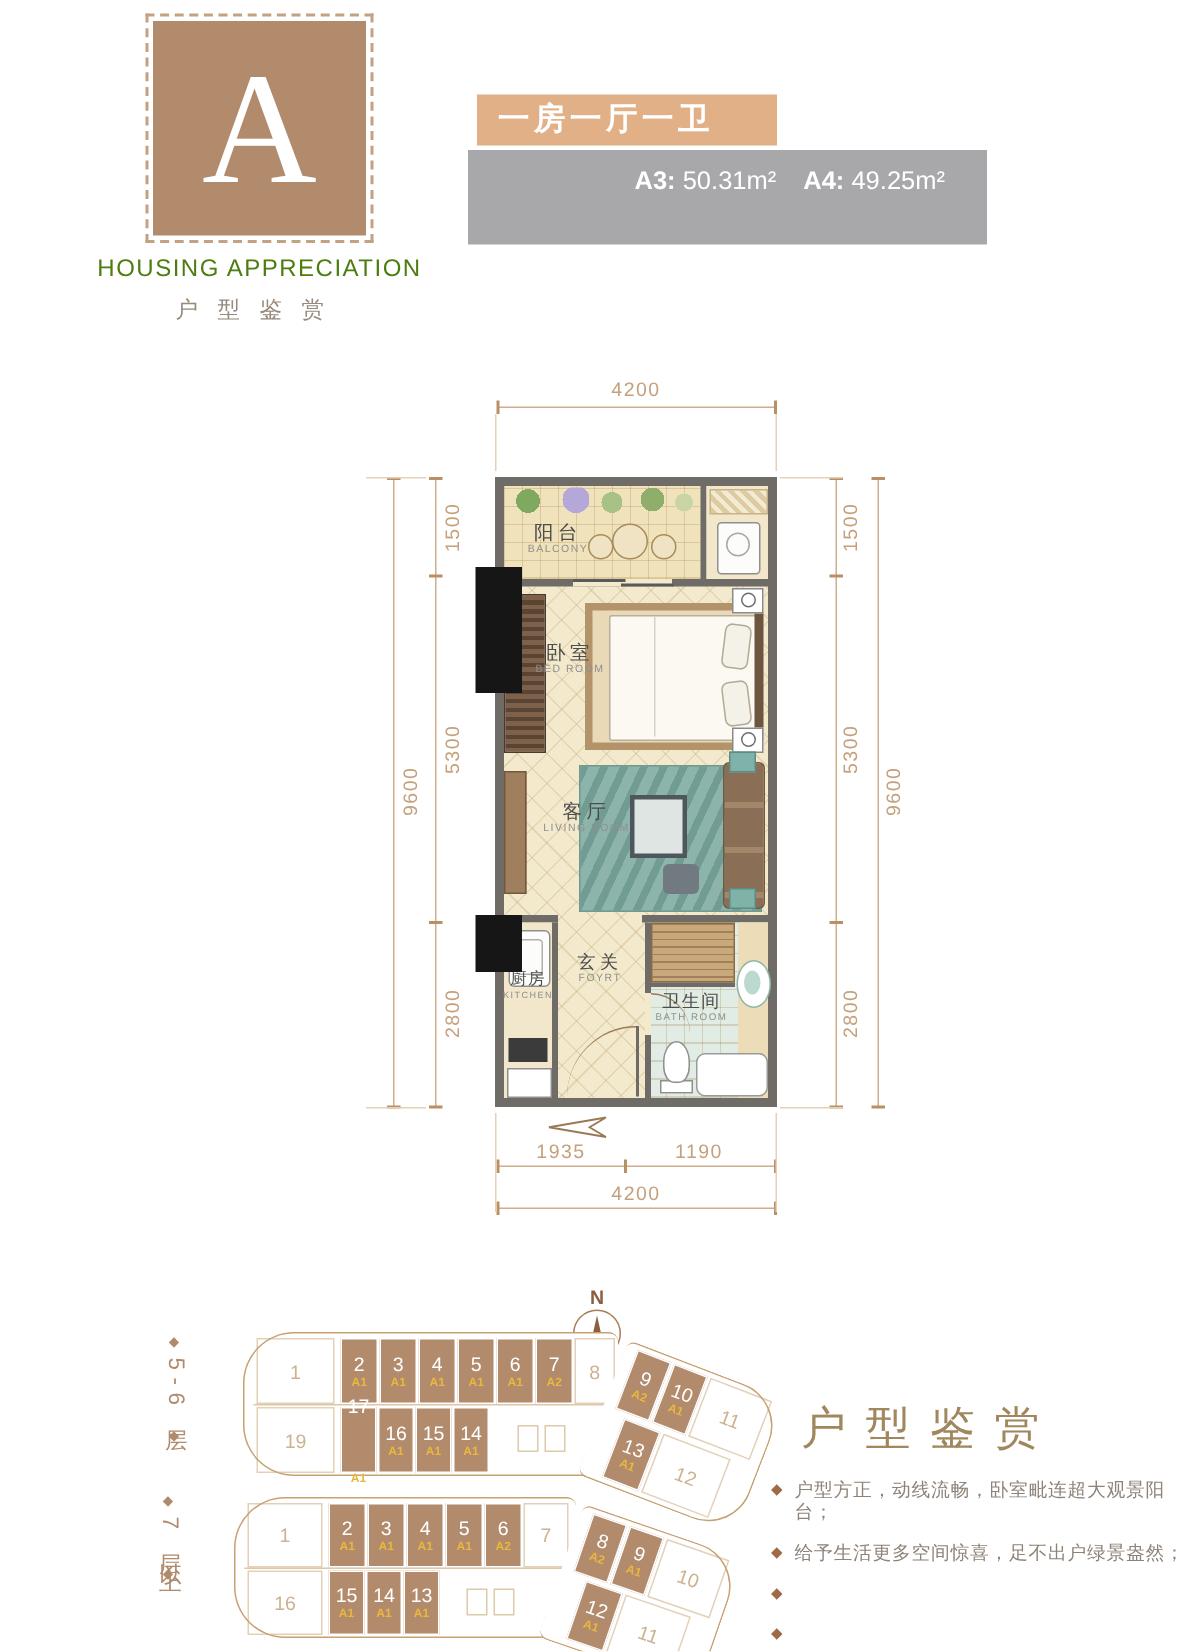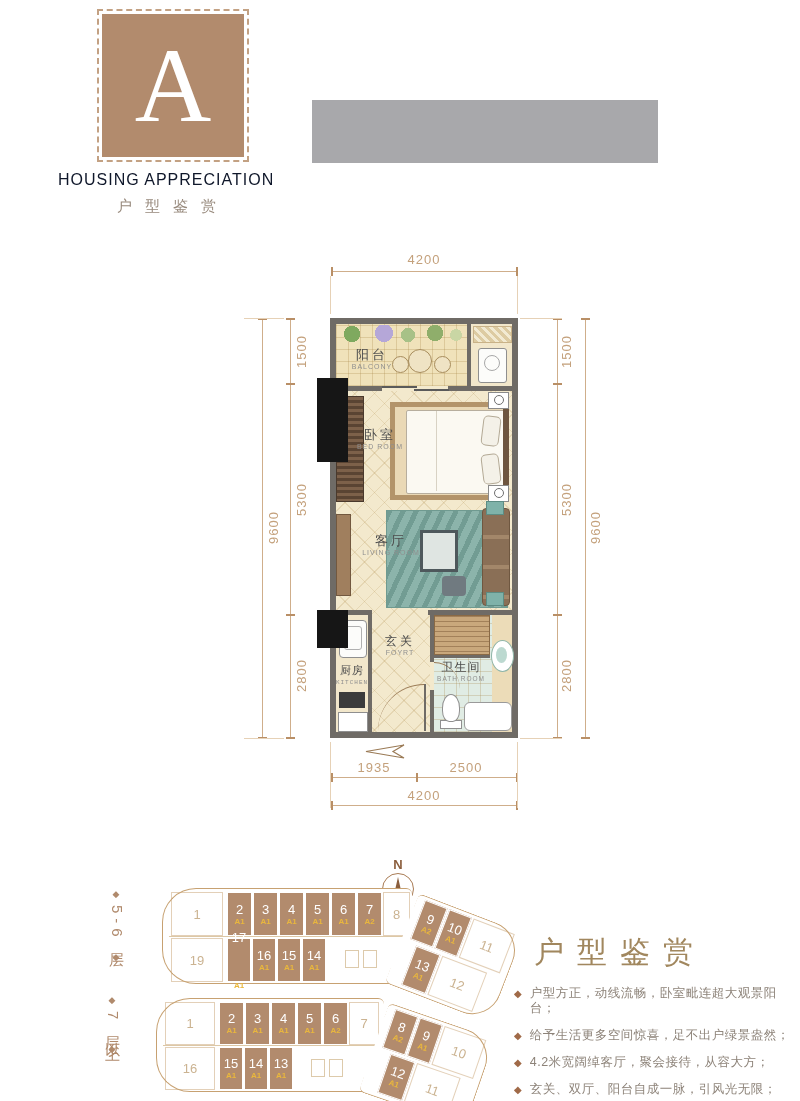--- a/index.html
+++ b/index.html
@@ -3,21 +3,21 @@
 <meta charset="utf-8">
 <style>
   html,body{margin:0;padding:0;background:#fff;}
   #canvas{position:relative;width:800px;height:1101px;background:#fff;overflow:hidden;
           font-family:"Liberation Sans",sans-serif;}
   .abs{position:absolute;}
   
   .logo-wrap{left:97px;top:9px;width:152px;height:153px;border:2px dashed #c3a183;box-sizing:border-box;padding:3px;}
   .logo-box{width:100%;height:100%;background:#b28b6d;display:flex;align-items:center;justify-content:center;}
   .logo-box span{font-family:"Liberation Serif",serif;font-size:106px;color:#fff;line-height:1;text-shadow:0 0 1px #b28b6d;}
-  .logo-en{left:58px;top:171px;width:230px;text-align:left;font-size:16px;color:#0f172a;letter-spacing:1px;}
+  .logo-en{left:58px;top:171px;width:230px;text-align:center;font-size:16px;color:#4d7c0f;letter-spacing:1px;}
   .logo-cn{left:58px;top:197px;width:230px;text-align:center;font-size:15px;color:#97897c;letter-spacing:13px;}
   
   .title-bar{left:318px;top:63px;width:200px;height:34px;background:#e1b086;color:#fff;
              font-size:21px;font-weight:bold;line-height:34px;padding-left:14px;letter-spacing:3px;box-sizing:border-box;}
   .area-panel{left:312px;top:100px;width:346px;height:63px;background:#a8a8ab;color:#fff;
               font-size:17px;padding:9px 0 0 14px;box-sizing:border-box;line-height:23px;}
   .area-panel b{font-weight:bold;}
   #area-line2{margin-left:97px;}
   
   #fp{left:330px;top:318px;width:188px;height:420px;border:6px solid #6f6b66;box-sizing:border-box;
@@ -68,21 +68,23 @@
 <div id="canvas">
 
   <div class="abs logo-wrap">
     <div class="logo-box">
       <span>A</span>
     </div>
   </div>
   <div class="abs logo-en">HOUSING APPRECIATION</div>
   <div class="abs logo-cn">户型鉴赏</div>
 
+  <div class="abs title-bar">一房一厅一卫</div>
   <div class="abs area-panel">
+    <div id="area-line2"><span style="margin-right: 18px;"><b>A3: </b>50.31m²</span><span style="margin-right: 18px;"><b>A4: </b>49.25m²</span></div>
   </div>
 
   <div class="abs" id="fp">
 
     <div class="abs sqgrid" style="left:0;top:0;width:131px;height:62px;background-color:#f0e2ba;"></div>
     <div class="abs" style="left:2px;top:1px;width:127px;height:18px;
          background:radial-gradient(circle 8px at 14px 9px,#7fa95f 0 8px,transparent 8px),
                     radial-gradient(circle 9px at 46px 8px,#b5a7d8 0 9px,transparent 9px),
                     radial-gradient(circle 7px at 70px 10px,#a7c187 0 7px,transparent 7px),
                     radial-gradient(circle 8px at 97px 8px,#8fae6b 0 8px,transparent 8px),
@@ -135,21 +137,21 @@
         <span class="en">LIVING ROOM</span>
     </div>
 
     <div class="wall" style="left:0;top:286px;width:36px;height:5px;"></div>
     <div class="wall" style="left:92px;top:286px;width:84px;height:5px;"></div>
 
     <div class="abs" style="left:0;top:291px;width:32px;height:117px;background:#f2e7cb;"></div>
     <div class="wall" style="left:32px;top:291px;width:4px;height:117px;"></div>
     <div class="abs" style="left:3px;top:296px;width:26px;height:36px;background:#fcfcfa;border:1.5px solid #8f8f8f;border-radius:4px;"></div>
     <div class="abs" style="left:8px;top:302px;width:16px;height:22px;border:1px solid #b0b0b0;border-radius:3px;"></div>
-    <div class="rlabel" style="left:-4px;top:340px;width:40px;font-family:Liberation Mono, monospace;">
+    <div class="rlabel" style="left:-4px;top:322px;width:40px;">
       <span class="cn" style="font-size:11px;letter-spacing:1px;">厨房</span>
       <span class="en" style="font-size:6px;">KITCHEN</span>
     </div>
     <div class="abs" style="left:3px;top:368px;width:26px;height:16px;background:#3b3b3b;"></div>
     <div class="abs" style="left:2px;top:388px;width:28px;height:18px;background:#fff;border:1.5px solid #8f8f8f;"></div>
 
     <div class="rlabel" style="left:40px;top:310px;width:48px;">
       <span class="cn" style="font-size:12px;">玄关</span>
       <span class="en">FOYRT</span>
     </div>
@@ -185,21 +187,21 @@
   <div class="dimtxt" style="left:330px;top:252px;width:188px;">4200</div>
   <div class="dimtxt vdim" style="left:294px;top:324px;height:56px;">1500</div>
   <div class="dimtxt vdim" style="left:294px;top:468px;height:64px;">5300</div>
   <div class="dimtxt vdim" style="left:294px;top:646px;height:60px;">2800</div>
   <div class="dimtxt vdim" style="left:266px;top:496px;height:64px;">9600</div>
   <div class="dimtxt vdim" style="left:559px;top:324px;height:56px;">1500</div>
   <div class="dimtxt vdim" style="left:559px;top:468px;height:64px;">5300</div>
   <div class="dimtxt vdim" style="left:559px;top:646px;height:60px;">2800</div>
   <div class="dimtxt vdim" style="left:588px;top:496px;height:64px;">9600</div>
   <div class="dimtxt" style="left:332px;top:760px;width:84px;">1935</div>
-  <div class="dimtxt" style="left:416px;top:760px;width:100px;">2500</div>
+  <div class="dimtxt" style="left:416px;top:760px;width:100px;">1190</div>
   <div class="dimtxt" style="left:330px;top:788px;width:188px;">4200</div>
 
   <div class="abs" id="compass">
     <div class="n">N</div>
     <div class="circ">
         <div class="needle"></div>
       </div>
   </div>
 
   <div class="floor-label" style="left:104px;top:890px;width:24px;">
@@ -367,25 +369,23 @@
       <div class="bullet">
         <span class="dia">◆</span>
         <span class="txt">户型方正，动线流畅，卧室毗连超大观景阳台；</span>
       </div>
       <div class="bullet">
         <span class="dia">◆</span>
         <span class="txt">给予生活更多空间惊喜，足不出户绿景盎然；</span>
       </div>
       <div class="bullet">
         <span class="dia">◆</span>
-        <span class="txt">4.2米宽阔绰客厅，聚会接待，从容大方；</span>
       </div>
       <div class="bullet">
         <span class="dia">◆</span>
-        <span class="txt">玄关、双厅、阳台自成一脉，引风光无限；</span>
       </div>
     </div>
 
 <div class="dline" style="left: 332px; top: 271px; width: 184px; height: 1px;"></div>
     <div class="dline" style="left: 262px; top: 318px; width: 1px; height: 420px;"></div>
     <div class="dline" style="left: 290px; top: 318px; width: 1px; height: 420px;"></div>
     <div class="dline" style="left: 557px; top: 318px; width: 1px; height: 420px;"></div>
     <div class="dline" style="left: 585px; top: 318px; width: 1px; height: 420px;"></div>
     <div class="dline" style="left: 332px; top: 777px; width: 184px; height: 1px;"></div>
     <div class="dline" style="left: 332px; top: 805px; width: 184px; height: 1px;"></div>

